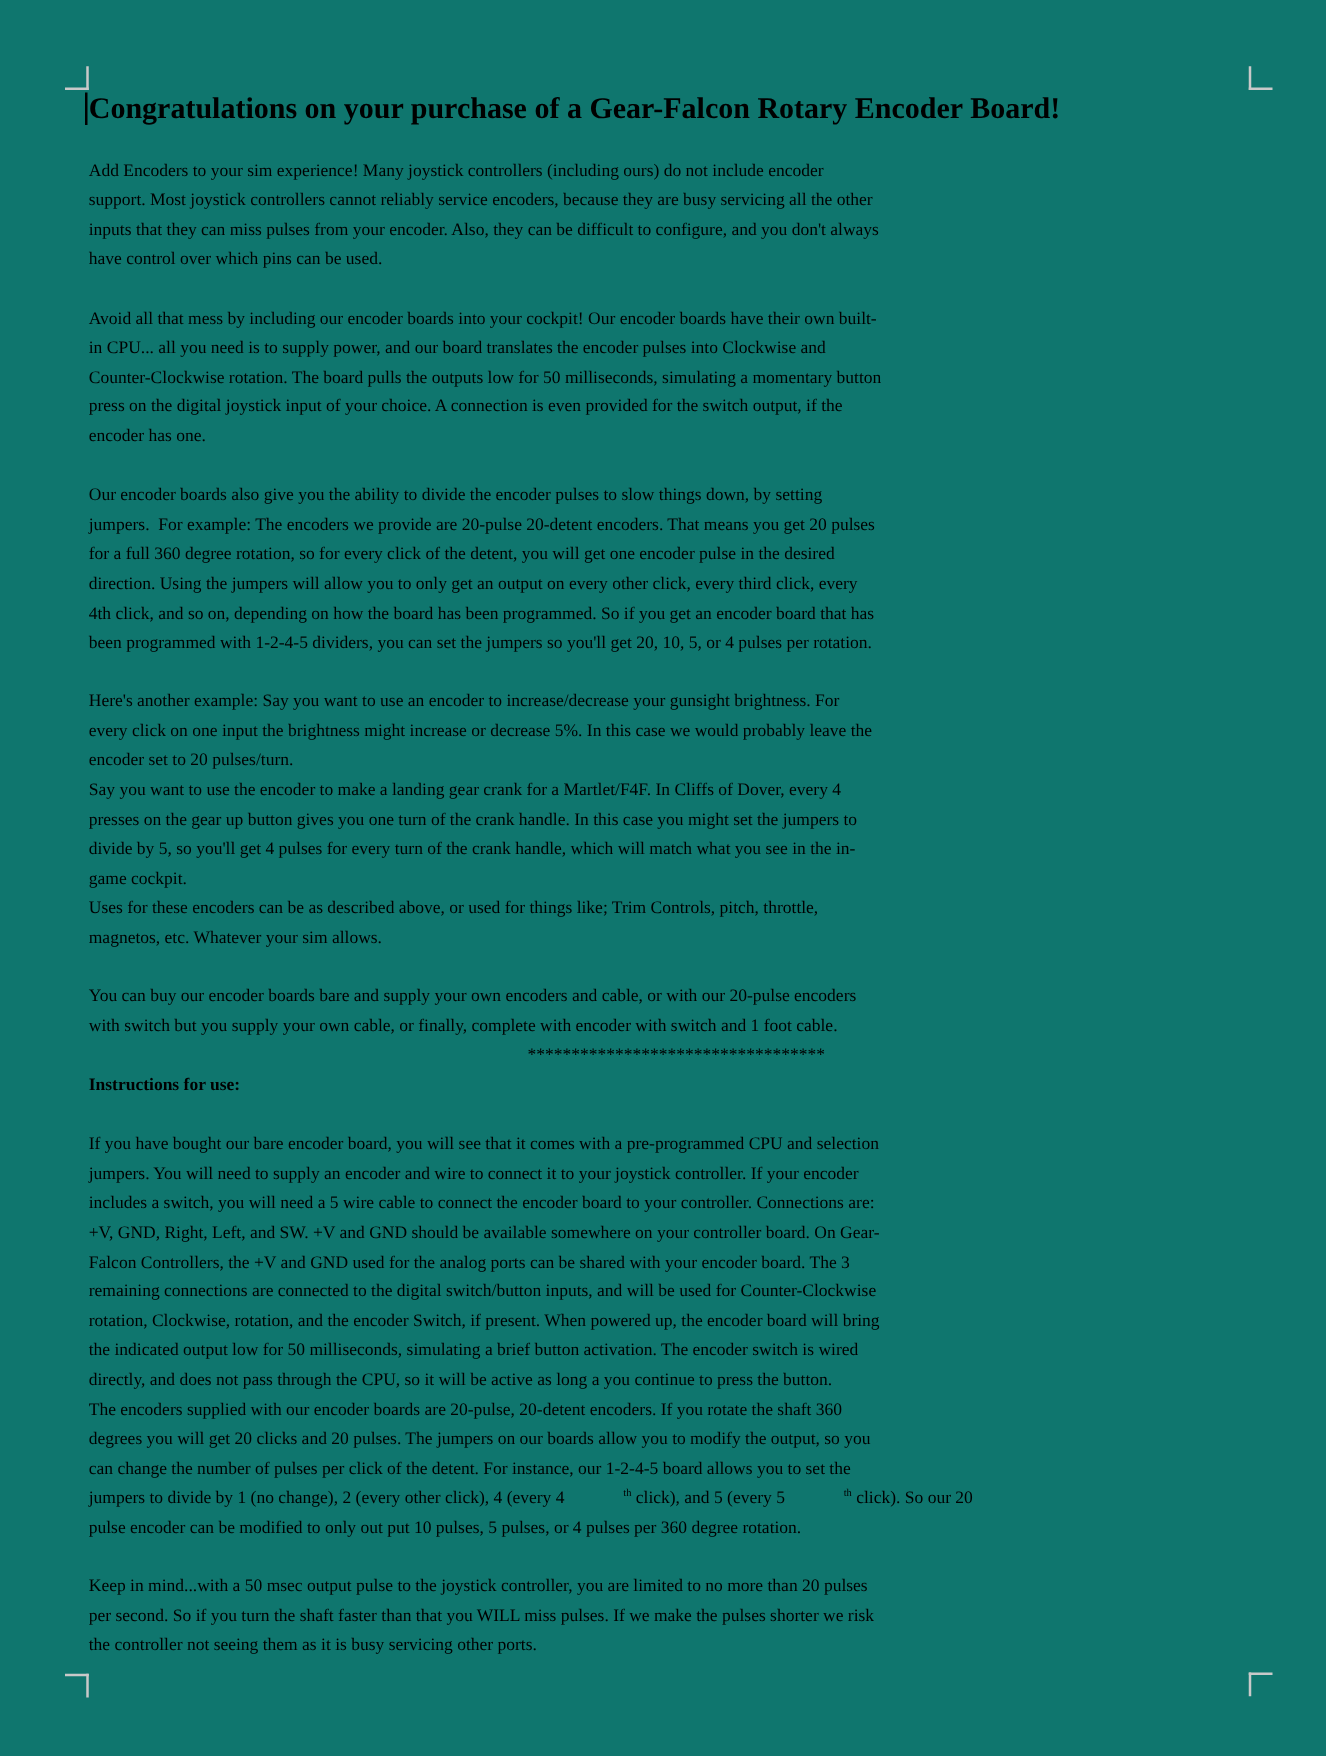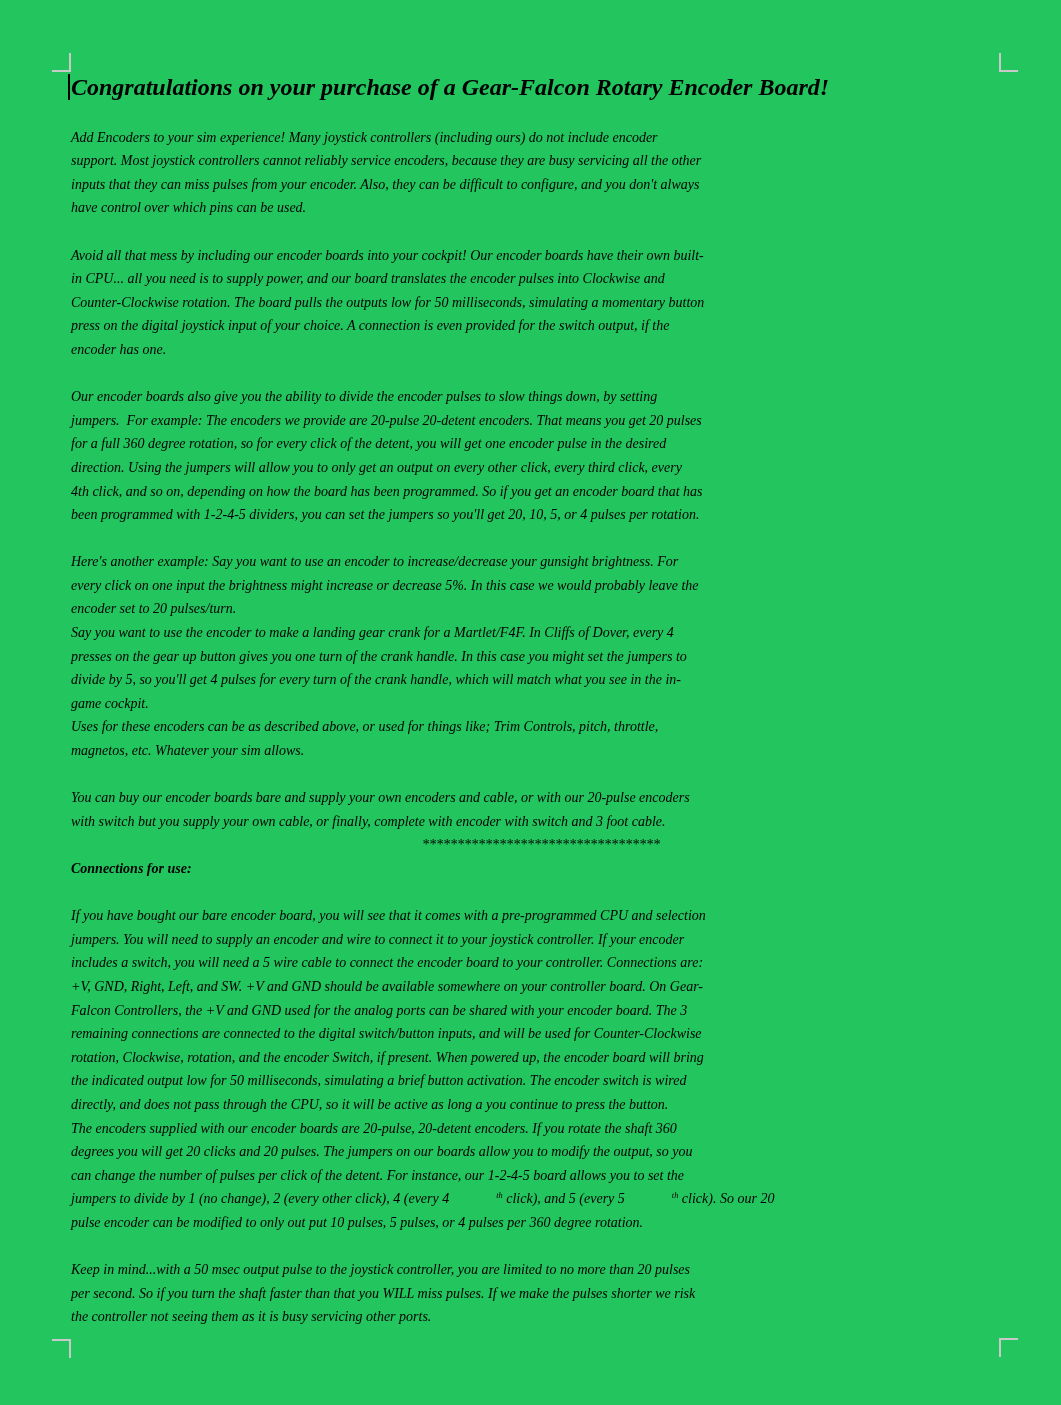--- a/index.html
+++ b/index.html
@@ -5,21 +5,21 @@
   html, body { margin: 0; padding: 0; }
   body {
     width: 1061px;
     height: 1405px;
     background: #ffffff;
     position: relative;
     font-family: "Liberation Serif", "DejaVu Serif", serif;
     color: #000000;
     overflow: hidden;
   }
-  .page { position: absolute; inset: 0; background: #22c55e; font-style: italic; }
+  .page { position: absolute; inset: 0; background: #0f766e; }
 
   
   .corner { position: absolute; width: 17px; height: 17px; }
   .corner.tl { left: 52px;  top: 53px;   border-right: 2px solid #c9c9c9; border-bottom: 2px solid #c9c9c9; }
   .corner.tr { left: 999px; top: 53px;   border-left: 2px solid #c9c9c9;  border-bottom: 2px solid #c9c9c9; }
   .corner.bl { left: 52px;  top: 1339px; border-right: 2px solid #c9c9c9; border-top: 2px solid #c9c9c9; }
   .corner.br { left: 999px; top: 1338px; border-left: 2px solid #c9c9c9;  border-top: 2px solid #c9c9c9; }
 
   .cursor {
     position: absolute;
@@ -93,25 +93,25 @@
 every click on one input the brightness might increase or decrease 5%. In this case we would probably leave the
 encoder set to 20 pulses/turn.
 Say you want to use the encoder to make a landing gear crank for a Martlet/F4F. In Cliffs of Dover, every 4
 presses on the gear up button gives you one turn of the crank handle. In this case you might set the jumpers to
 divide by 5, so you'll get 4 pulses for every turn of the crank handle, which will match what you see in the in-
 game cockpit.
 Uses for these encoders can be as described above, or used for things like; Trim Controls, pitch, throttle,
 magnetos, etc. Whatever your sim allows.</p>
 
     <p class="spaced">You can buy our encoder boards bare and supply your own encoders and cable, or with our 20-pulse encoders
-with switch but you supply your own cable, or finally, complete with encoder with switch and 3 foot cable.</p>
+with switch but you supply your own cable, or finally, complete with encoder with switch and 1 foot cable.</p>
 
     <p class="separator">**********************************</p>
 
-    <p class="heading">Connections for use:</p>
+    <p class="heading">Instructions for use:</p>
 
     <p class="spaced"><span>If you have bought our bare encoder board, you will see that it comes with a pre-programmed CPU and selection
 jumpers. You will need to supply an encoder and wire to connect it to your joystick controller. If your encoder
 includes a switch, you will need a 5 wire cable to connect the encoder board to your controller. Connections are:
 +V, GND, Right, Left, and SW. +V and GND should be available somewhere on your controller board. On Gear-
 Falcon Controllers, the +V and GND used for the analog ports can be shared with your encoder board. The 3
 remaining connections are connected to the digital switch/button inputs, and will be used for Counter-Clockwise
 rotation, Clockwise, rotation, and the encoder Switch, if present. When powered up, the encoder board will bring
 the indicated output low for 50 milliseconds, simulating a brief button activation. The encoder switch is wired
 directly, and does not pass through the CPU, so it will be active as long a you continue to press the button.

